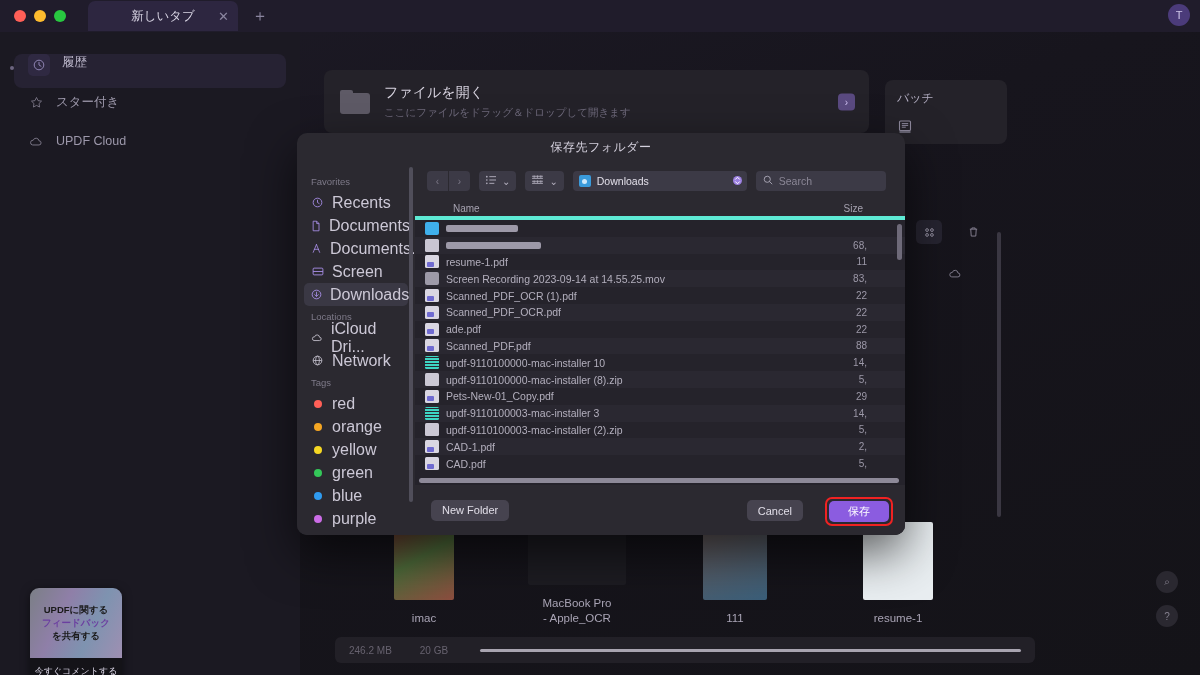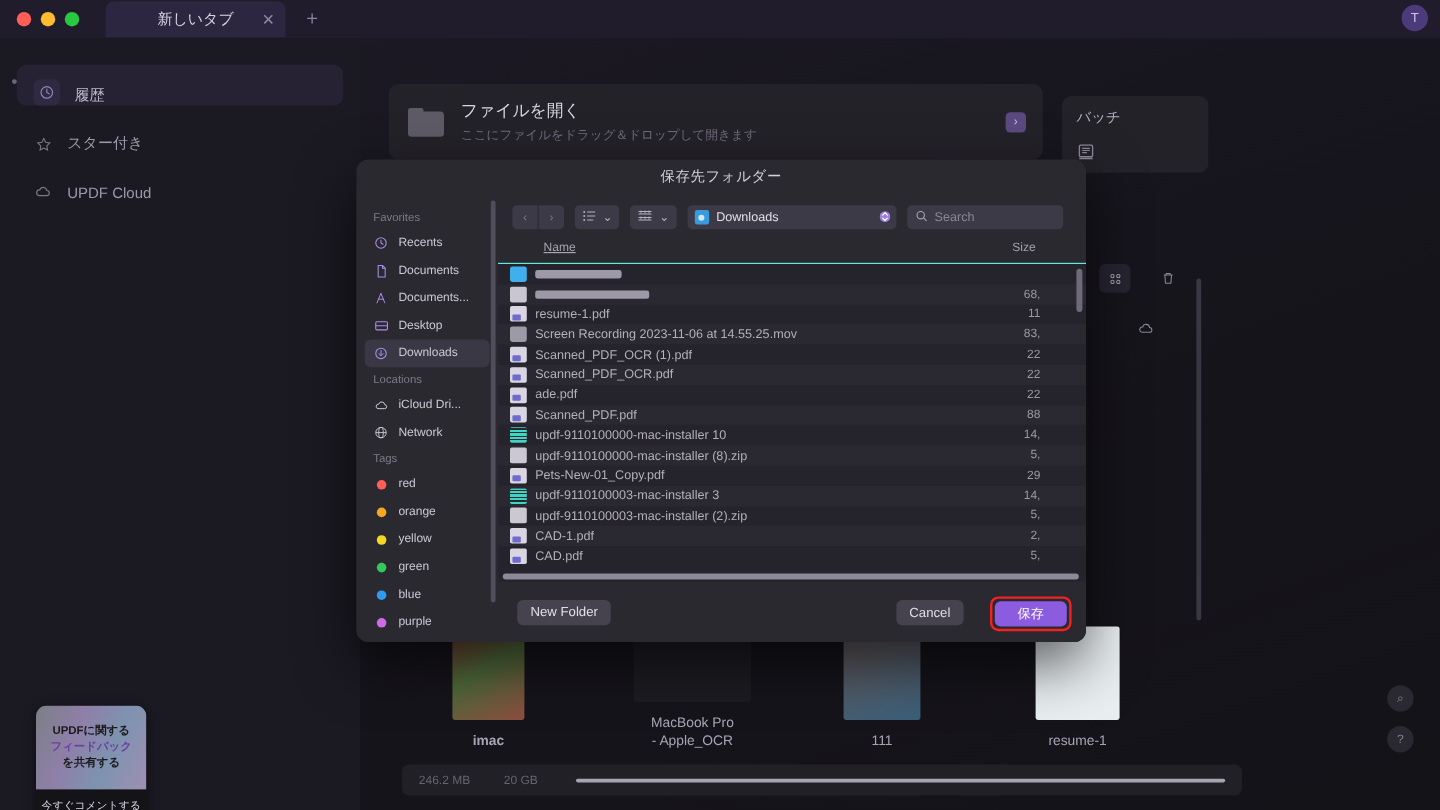--- a/index.html
+++ b/index.html
@@ -50,21 +50,21 @@
     display: flex; align-items: center; justify-content: center;
     font-size: 11px;
   }
 
   
   #sidebar {
     position: absolute; left: 0; top: 32px; width: 300px; height: 643px;
     background: #1b1922;
   }
   .side-item {
-    display: flex; align-items: flex-end; gap: 12px;
+    display: flex; align-items: flex-start; gap: 12px;
     margin: 0 14px; height: 34px; padding-left: 14px;
     border-radius: 8px;
     font-size: 12.5px; color: #9d98ab;
   }
   .side-item.sel { background: #262233; color: #bdb8cc; }
   .side-item .ico { width: 16px; height: 16px; display:flex; align-items:center; justify-content:center; opacity:.75; }
   .side-item.sel .ico { background:#332c48; border-radius:5px; width:22px;height:22px; }
   #side-top { margin-top: 22px; }
   .side-gap { height: 6px; }
   .side-bullet {
@@ -183,21 +183,21 @@
 
   
   #dlg-sidebar {
     width: 118px; background: #2b2930; position: relative;
     overflow: hidden; padding-top: 10px;
   }
   .dlg-sec { font-size: 9.5px; color: #7e7a89; padding: 5px 0 4px 14px; }
   .dlg-item {
     display:flex; align-items:center; gap:8px;
     height: 23px; margin: 0 7px; padding-left: 7px; border-radius: 5px;
-    font-size: 10px; color: #ccc8d6;
+    font-size: 16px; color: #ccc8d6;
   }
   .dlg-item.sel { background: #3a3844; }
   .dlg-item .di { width: 13px; display:flex;align-items:center;justify-content:center; }
   .dot { width: 8px; height: 8px; border-radius: 50%; display:inline-block; }
   #dlg-side-scroll {
     position:absolute; right:2px; top:6px; width:4px; height:335px;
     border-radius:2px; background:#504e5a;
   }
 
   
@@ -225,23 +225,23 @@
   #path-chev { position:absolute; right:5px; color:#9b7fe0; font-size:9px; line-height:1; }
   #dlg-search {
     width: 130px; height: 20px; background:#3c3a46; border-radius:4px;
     display:flex; align-items:center; gap:6px; padding: 0 7px;
   }
   #dlg-search .s-ico { color:#a9a5b4; font-size:10px; }
   #dlg-search .s-ph { color:#8b8796; font-size:10.5px; }
 
   
   #list-head {
-    height: 19px; background:#2b2930; border-bottom: 1px solid #5eead4;
-    display:flex; font-size: 10px; color:#a6a2b0;
-    padding-left: 38px; position:relative;text-decoration:underline;
+    height: 19px; background:#2b2930; border-bottom: 4px solid #5eead4;
+    display:flex; align-items:center; font-size: 10px; color:#a6a2b0;
+    padding-left: 38px; position:relative;
   }
   #list-head .col-size { position:absolute; right: 42px; }
   #list-area { flex:1; position:relative; background:#25232b; overflow:hidden; }
   .frow {
     height: 16.8px; display:flex; align-items:center; padding-left: 10px;
     font-size: 10.5px; color: #b3afbd; position:relative;
   }
   .frow.alt { background: #2a2831; }
   .frow .fi { width: 14px; height: 13px; margin-right: 7px; flex: none; position:relative; }
   .frow .fsize { position:absolute; right: 38px; font-size:10px; color:#9c98a8; }
@@ -382,21 +382,21 @@
         </svg>
     </div>
     <div id="cloud-ico">
       <svg width="14" height="12" viewBox="0 0 16 14">
           <path d="M4.2 10.4h7.2a2.3 2.3 0 000-4.6 3.3 3.3 0 00-6.5-.6 2.6 2.6 0 00-.7 5.2z" fill="none" stroke="#8b8698" stroke-width="1"></path>
         </svg>
     </div>
 
     <div id="main-scroll"></div>
 
-    <div class="thumb-wrap" style="left:68px;width:78px;font-weight:bold;">
+    <div class="thumb-wrap" style="left:85px;width:78px;">
       <div class="thumb t-img-a" style="height:78px;margin:0 9px;"></div>
       <div class="thumb-label">imac</div>
     </div>
     <div class="thumb-wrap" style="left:222px;width:110px;">
       <div class="thumb t-img-b" style="height:78px;margin:0 6px;"></div>
       <div class="thumb-label" style="white-space:pre-line;">MacBook Pro
 - Apple_OCR</div>
     </div>
     <div class="thumb-wrap" style="left:395px;width:80px;">
       <div class="thumb t-img-c" style="height:78px;margin:0 8px;"></div>
@@ -452,21 +452,21 @@
             </span>
           <span>Documents...</span>
         </div>
         <div class="dlg-item">
           <span class="di">
               <svg width="12" height="11" viewBox="0 0 16 14">
                 <rect x="1.5" y="2.5" width="13" height="9" rx="1.3" fill="none" stroke="#a98fe8" stroke-width="1.2"></rect>
                 <path d="M1.5 7h13" stroke="#a98fe8" stroke-width="1.2"></path>
               </svg>
             </span>
-          <span>Desktop</span>
+          <span>Screen</span>
         </div>
         <div class="dlg-item sel">
           <span class="di">
               <svg width="11" height="11" viewBox="0 0 16 16">
                 <circle cx="8" cy="8" r="6.3" fill="none" stroke="#a98fe8" stroke-width="1.3"></circle>
                 <path d="M8 4.6v6M5.4 8.2L8 10.8l2.6-2.6" fill="none" stroke="#a98fe8" stroke-width="1.2" stroke-linecap="round" stroke-linejoin="round"></path>
               </svg>
             </span>
           <span>Downloads</span>
         </div>
@@ -598,21 +598,21 @@
             <span class="blur-block" style="width:95px"></span>
             <span class="fsize">68,</span>
           </div>
           <div class="frow">
             <span class="fi pdf"></span>
             <span>resume-1.pdf</span>
             <span class="fsize">11</span>
           </div>
           <div class="frow alt">
             <span class="fi mov"></span>
-            <span>Screen Recording 2023-11-06 at 14.55.25.mov</span>
+            <span>Screen Recording 2023-09-14 at 14.55.25.mov</span>
             <span class="fsize">83,</span>
           </div>
           <div class="frow">
             <span class="fi pdf"></span>
             <span>Scanned_PDF_OCR (1).pdf</span>
             <span class="fsize">22</span>
           </div>
           <div class="frow alt">
             <span class="fi pdf"></span>
             <span>Scanned_PDF_OCR.pdf</span>

